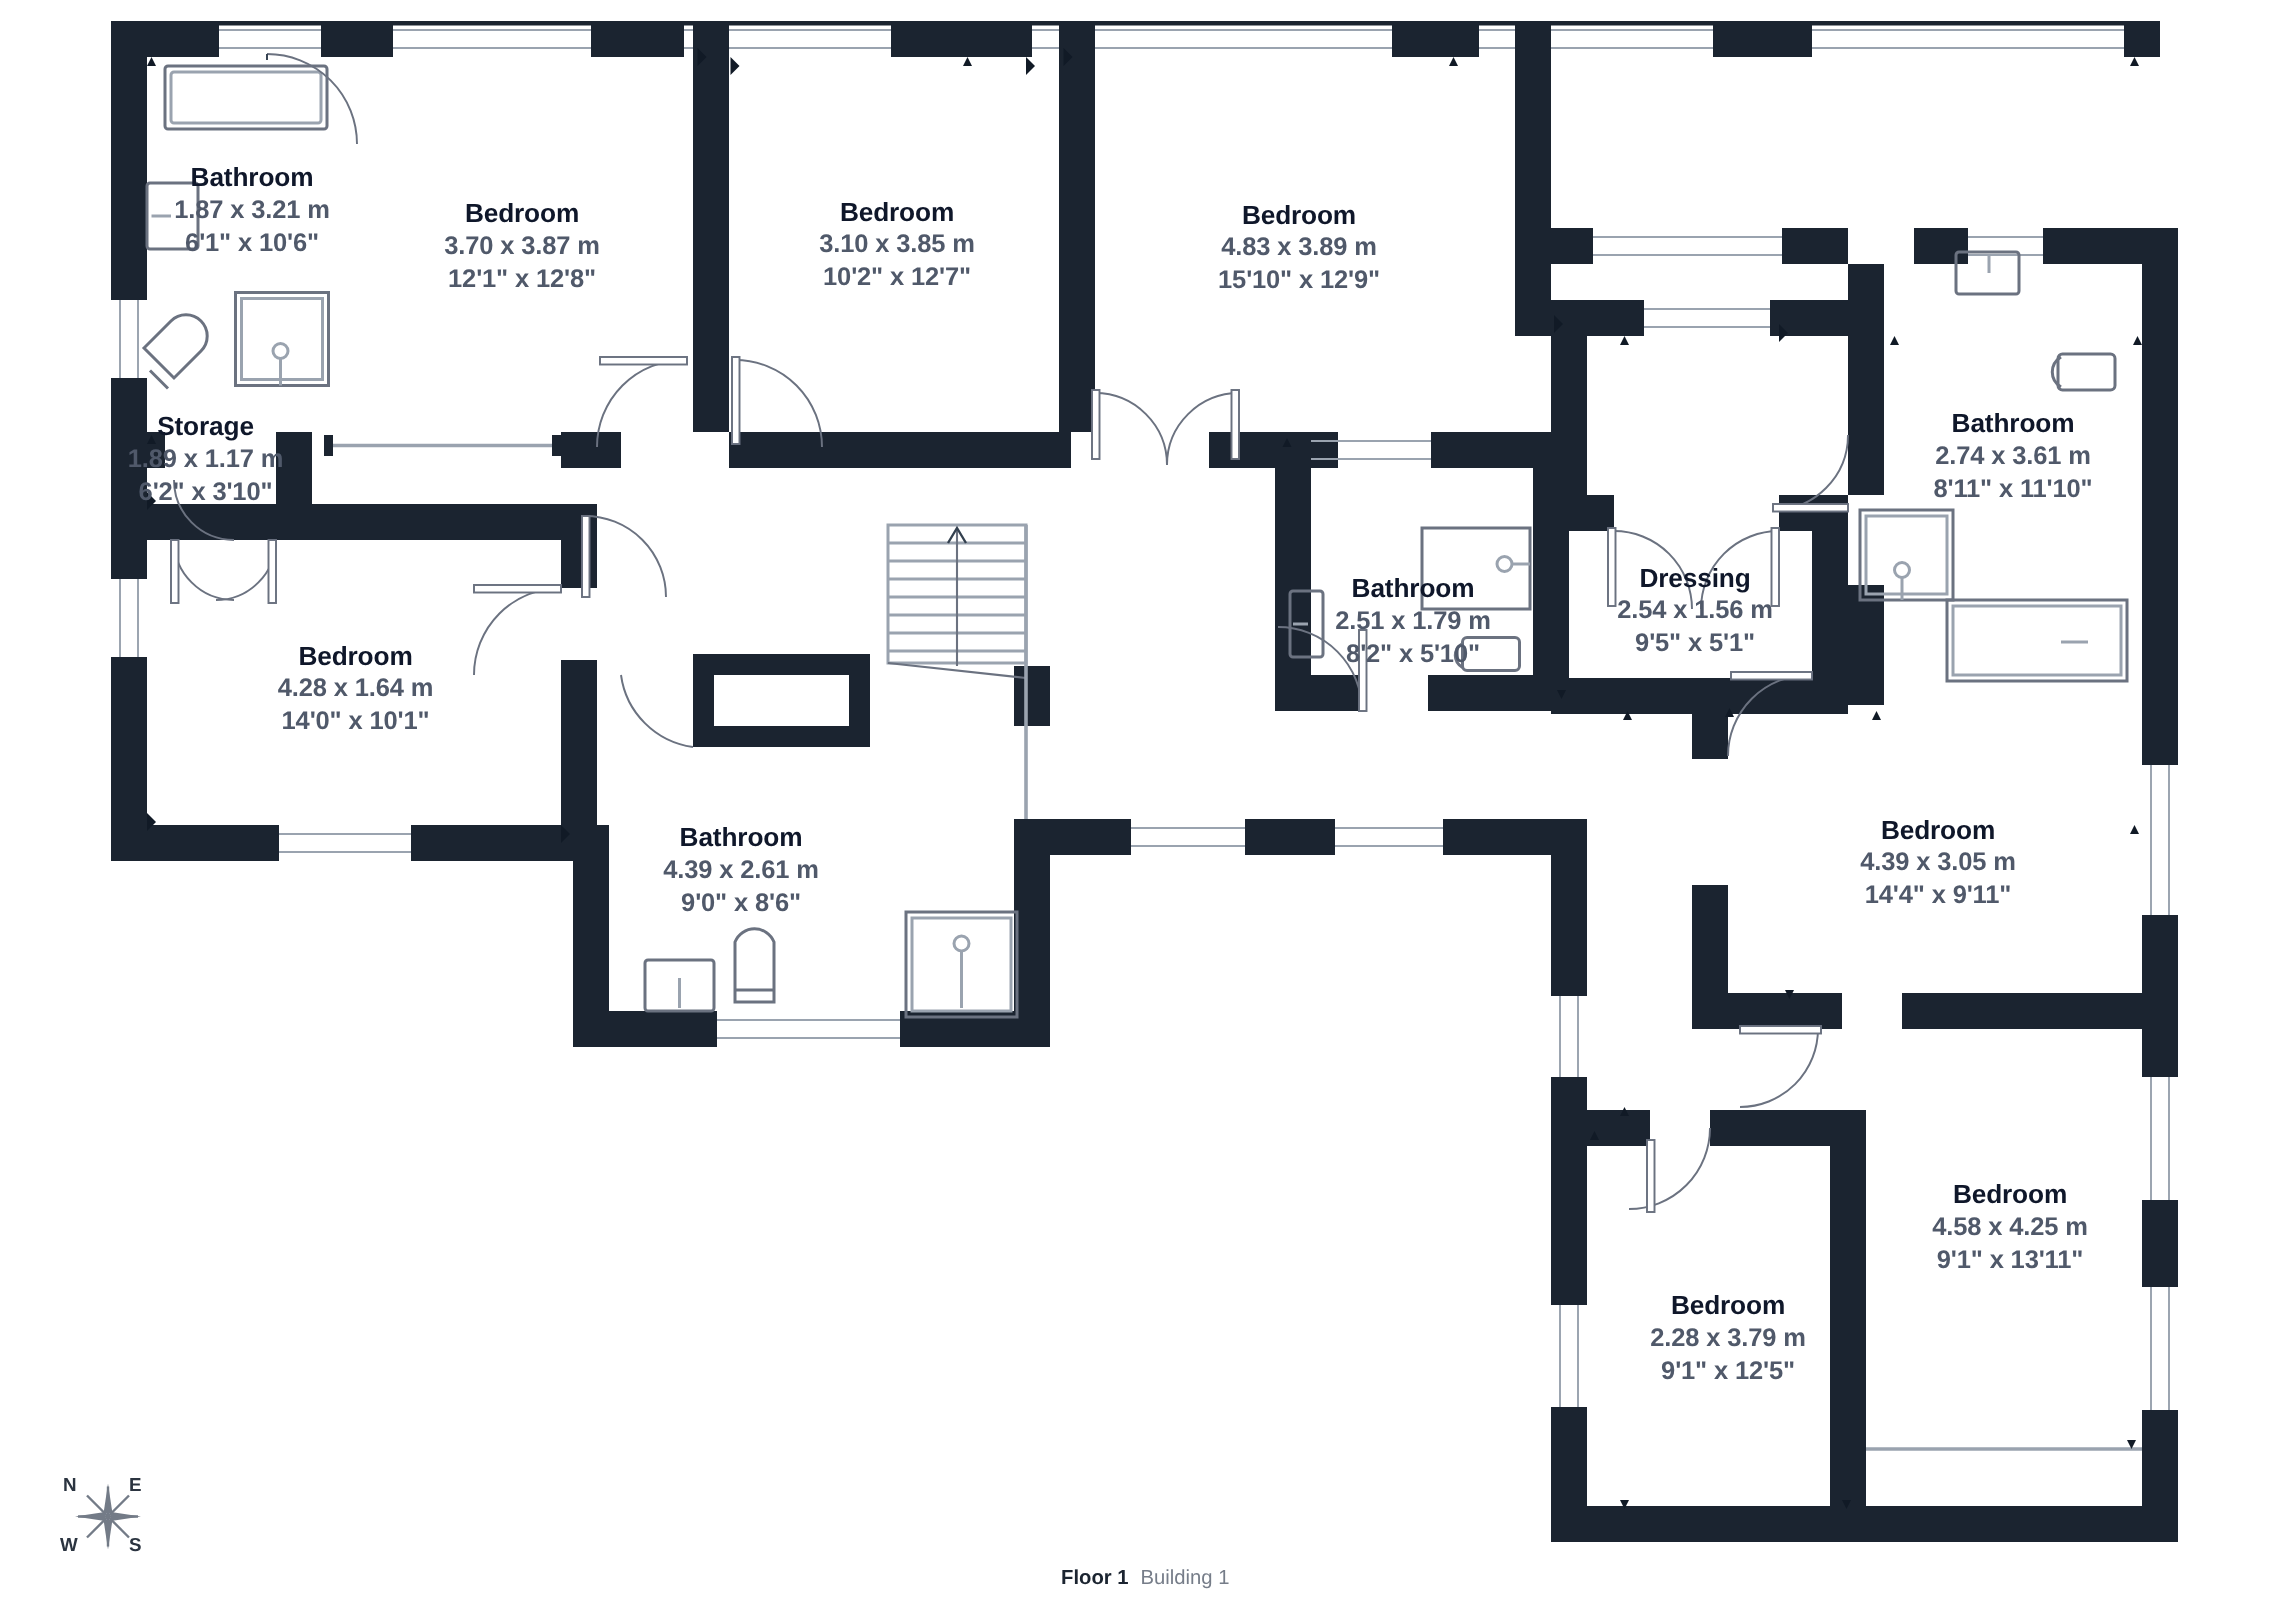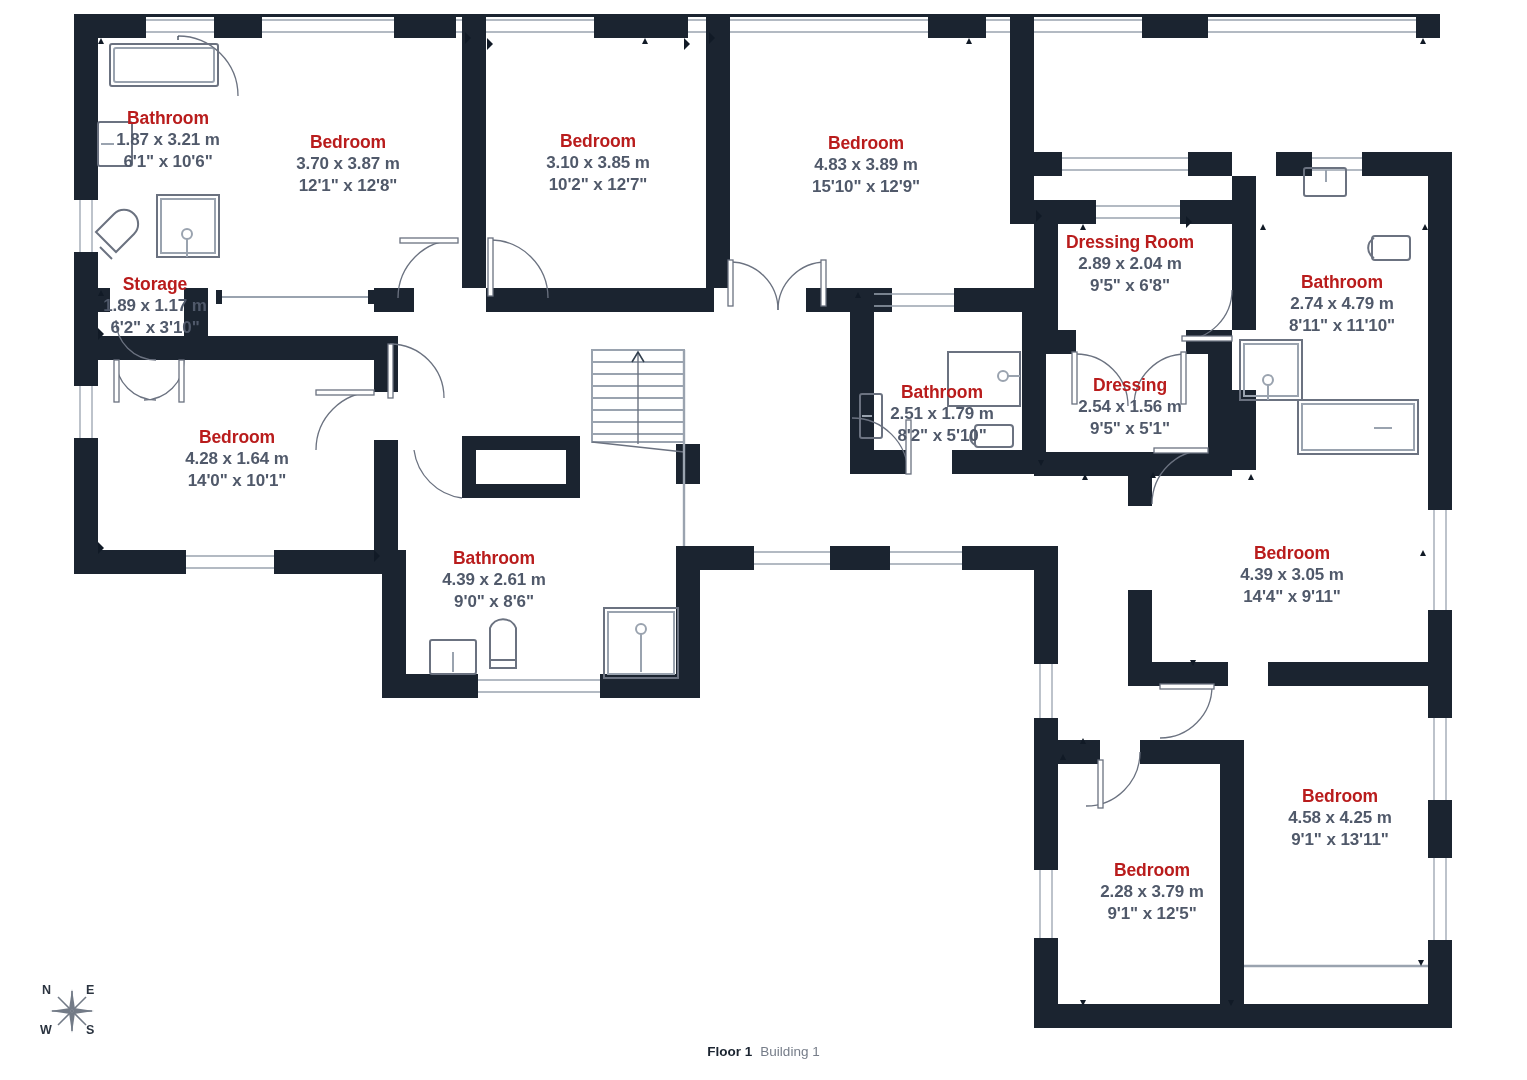--- a/index.html
+++ b/index.html
@@ -27,21 +27,21 @@
     text-align: center;
     white-space: nowrap;
     transform: translate(-50%, 0);
     line-height: 1.28;
     pointer-events: none;
   }
   .room-label .rl-name {
     display: block;
     font-size: 17.5px;
     font-weight: bold;
-    color: #b91c1c;
+    color: #0f172a;
     letter-spacing: -0.1px;
   }
   .room-label .rl-metric,
   .room-label .rl-imperial {
     display: block;
     font-size: 17px;
     font-weight: bold;
     color: #50596a;
     letter-spacing: -0.1px;
   }
@@ -493,33 +493,28 @@
     <span class="rl-metric">3.10 x 3.85 m</span>
     <span class="rl-imperial">10'2" x 12'7"</span>
   </div>
 
   <div class="room-label" style="left:866px; top:132px;">
     <span class="rl-name">Bedroom</span>
     <span class="rl-metric">4.83 x 3.89 m</span>
     <span class="rl-imperial">15'10" x 12'9"</span>
   </div>
 
-  <div class="room-label" style="left:1130px; top:231px;">
-    <span class="rl-name">Dressing Room</span>
-    <span class="rl-metric">2.89 x 2.04 m</span>
-    <span class="rl-imperial">9'5" x 6'8"</span>
-  </div>
 
   <div class="room-label" style="left:1342px; top:271px;">
     <span class="rl-name">Bathroom</span>
-    <span class="rl-metric">2.74 x 4.79 m</span>
+    <span class="rl-metric">2.74 x 3.61 m</span>
     <span class="rl-imperial">8'11" x 11'10"</span>
   </div>
 
-  <div class="room-label" style="left:155px; top:273px;">
+  <div class="room-label" style="left:137px; top:273px;">
     <span class="rl-name">Storage</span>
     <span class="rl-metric">1.89 x 1.17 m</span>
     <span class="rl-imperial">6'2" x 3'10"</span>
   </div>
 
   <div class="room-label" style="left:942px; top:381px;">
     <span class="rl-name">Bathroom</span>
     <span class="rl-metric">2.51 x 1.79 m</span>
     <span class="rl-imperial">8'2" x 5'10"</span>
   </div>

